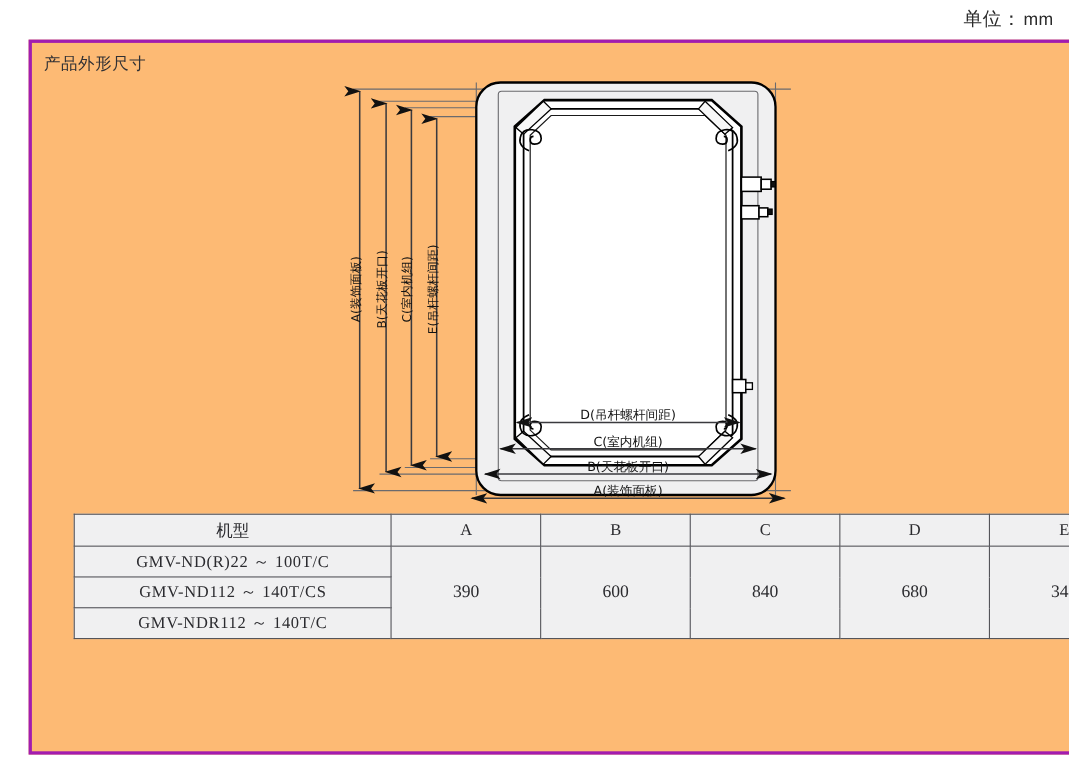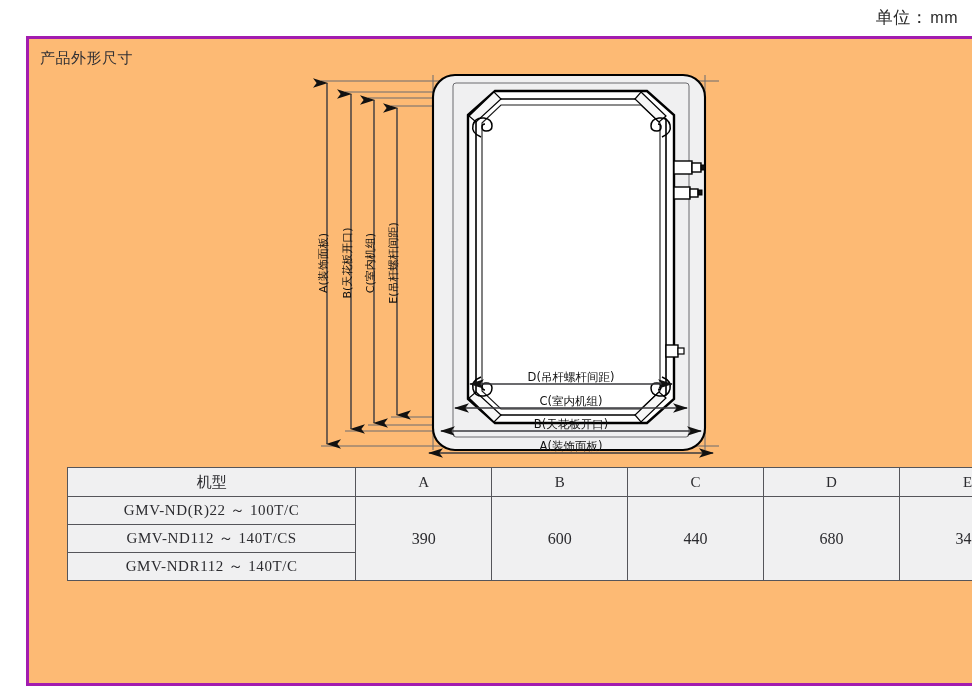--- a/index.html
+++ b/index.html
@@ -211,21 +211,21 @@
           <td class="dim-col">A</td>
           <td class="dim-col">B</td>
           <td class="dim-col">C</td>
           <td class="dim-col">D</td>
           <td class="dim-col">E</td>
         </tr>
         <tr>
           <td class="model-cell">GMV-ND(R)22 ～ 100T/C</td>
           <td class="value-cell" rowspan="3">390</td>
           <td class="value-cell" rowspan="3">600</td>
-          <td class="value-cell" rowspan="3">440</td>
+          <td class="value-cell" rowspan="3">840</td>
           <td class="value-cell" rowspan="3">680</td>
           <td class="value-cell" rowspan="3">340</td>
         </tr>
         <tr>
           <td class="model-cell">GMV-ND112 ～ 140T/CS</td>
         </tr>
         <tr>
           <td class="model-cell">GMV-NDR112 ～ 140T/C</td>
         </tr>
       </tbody>

